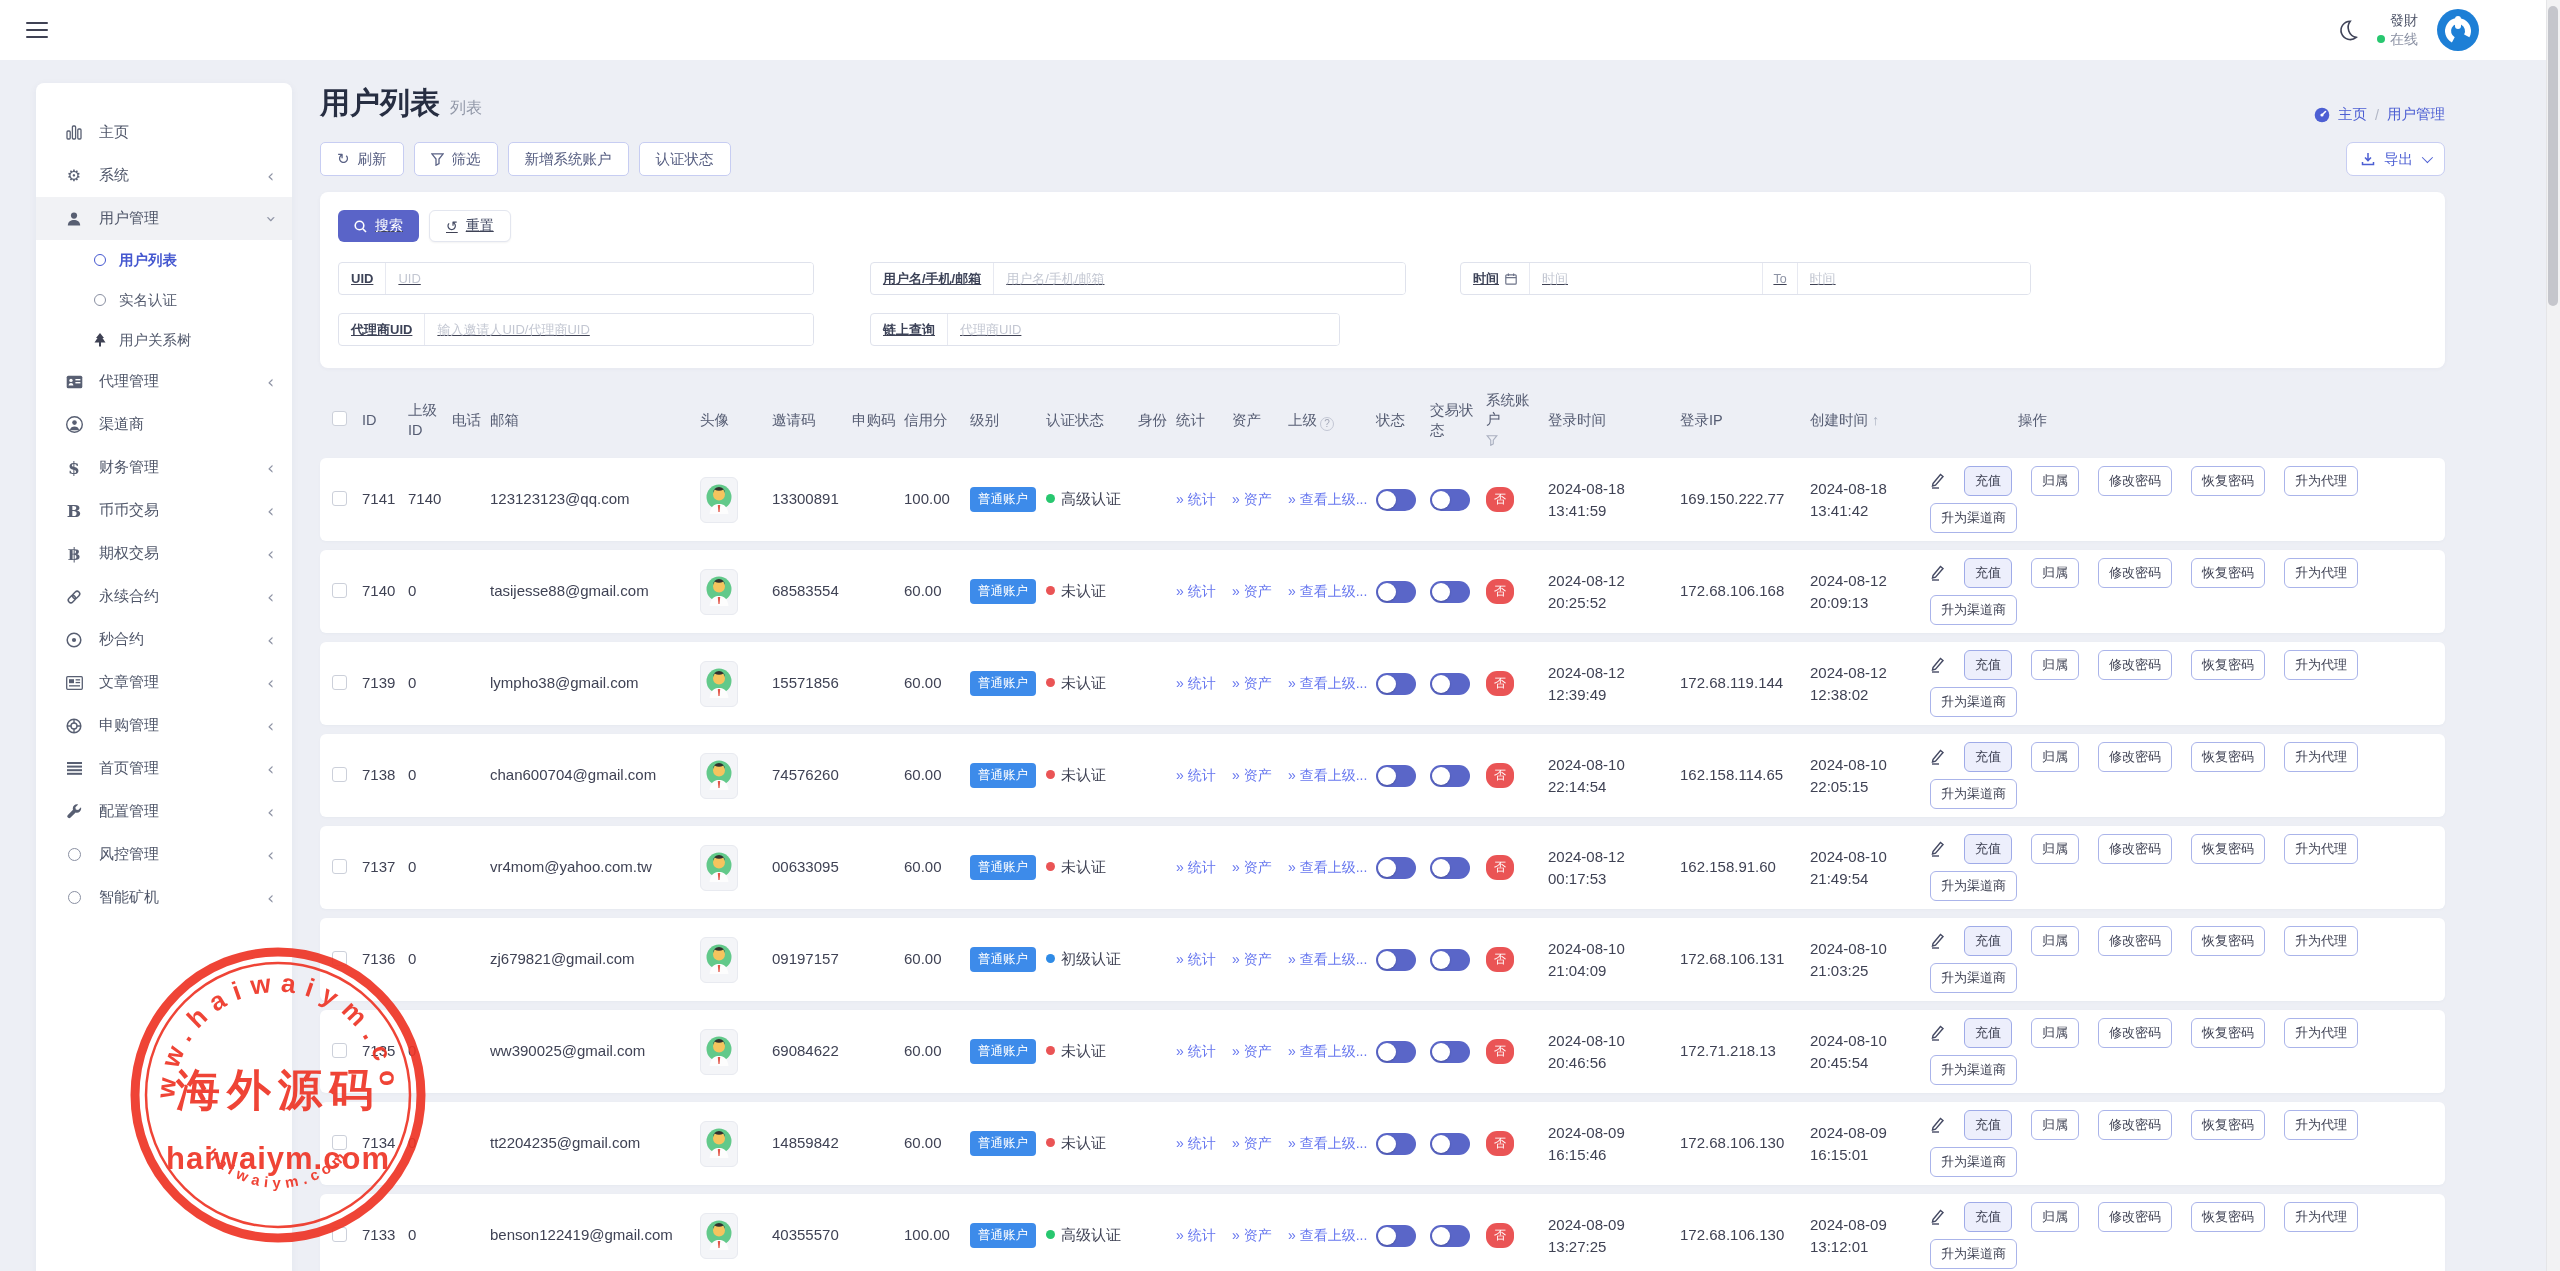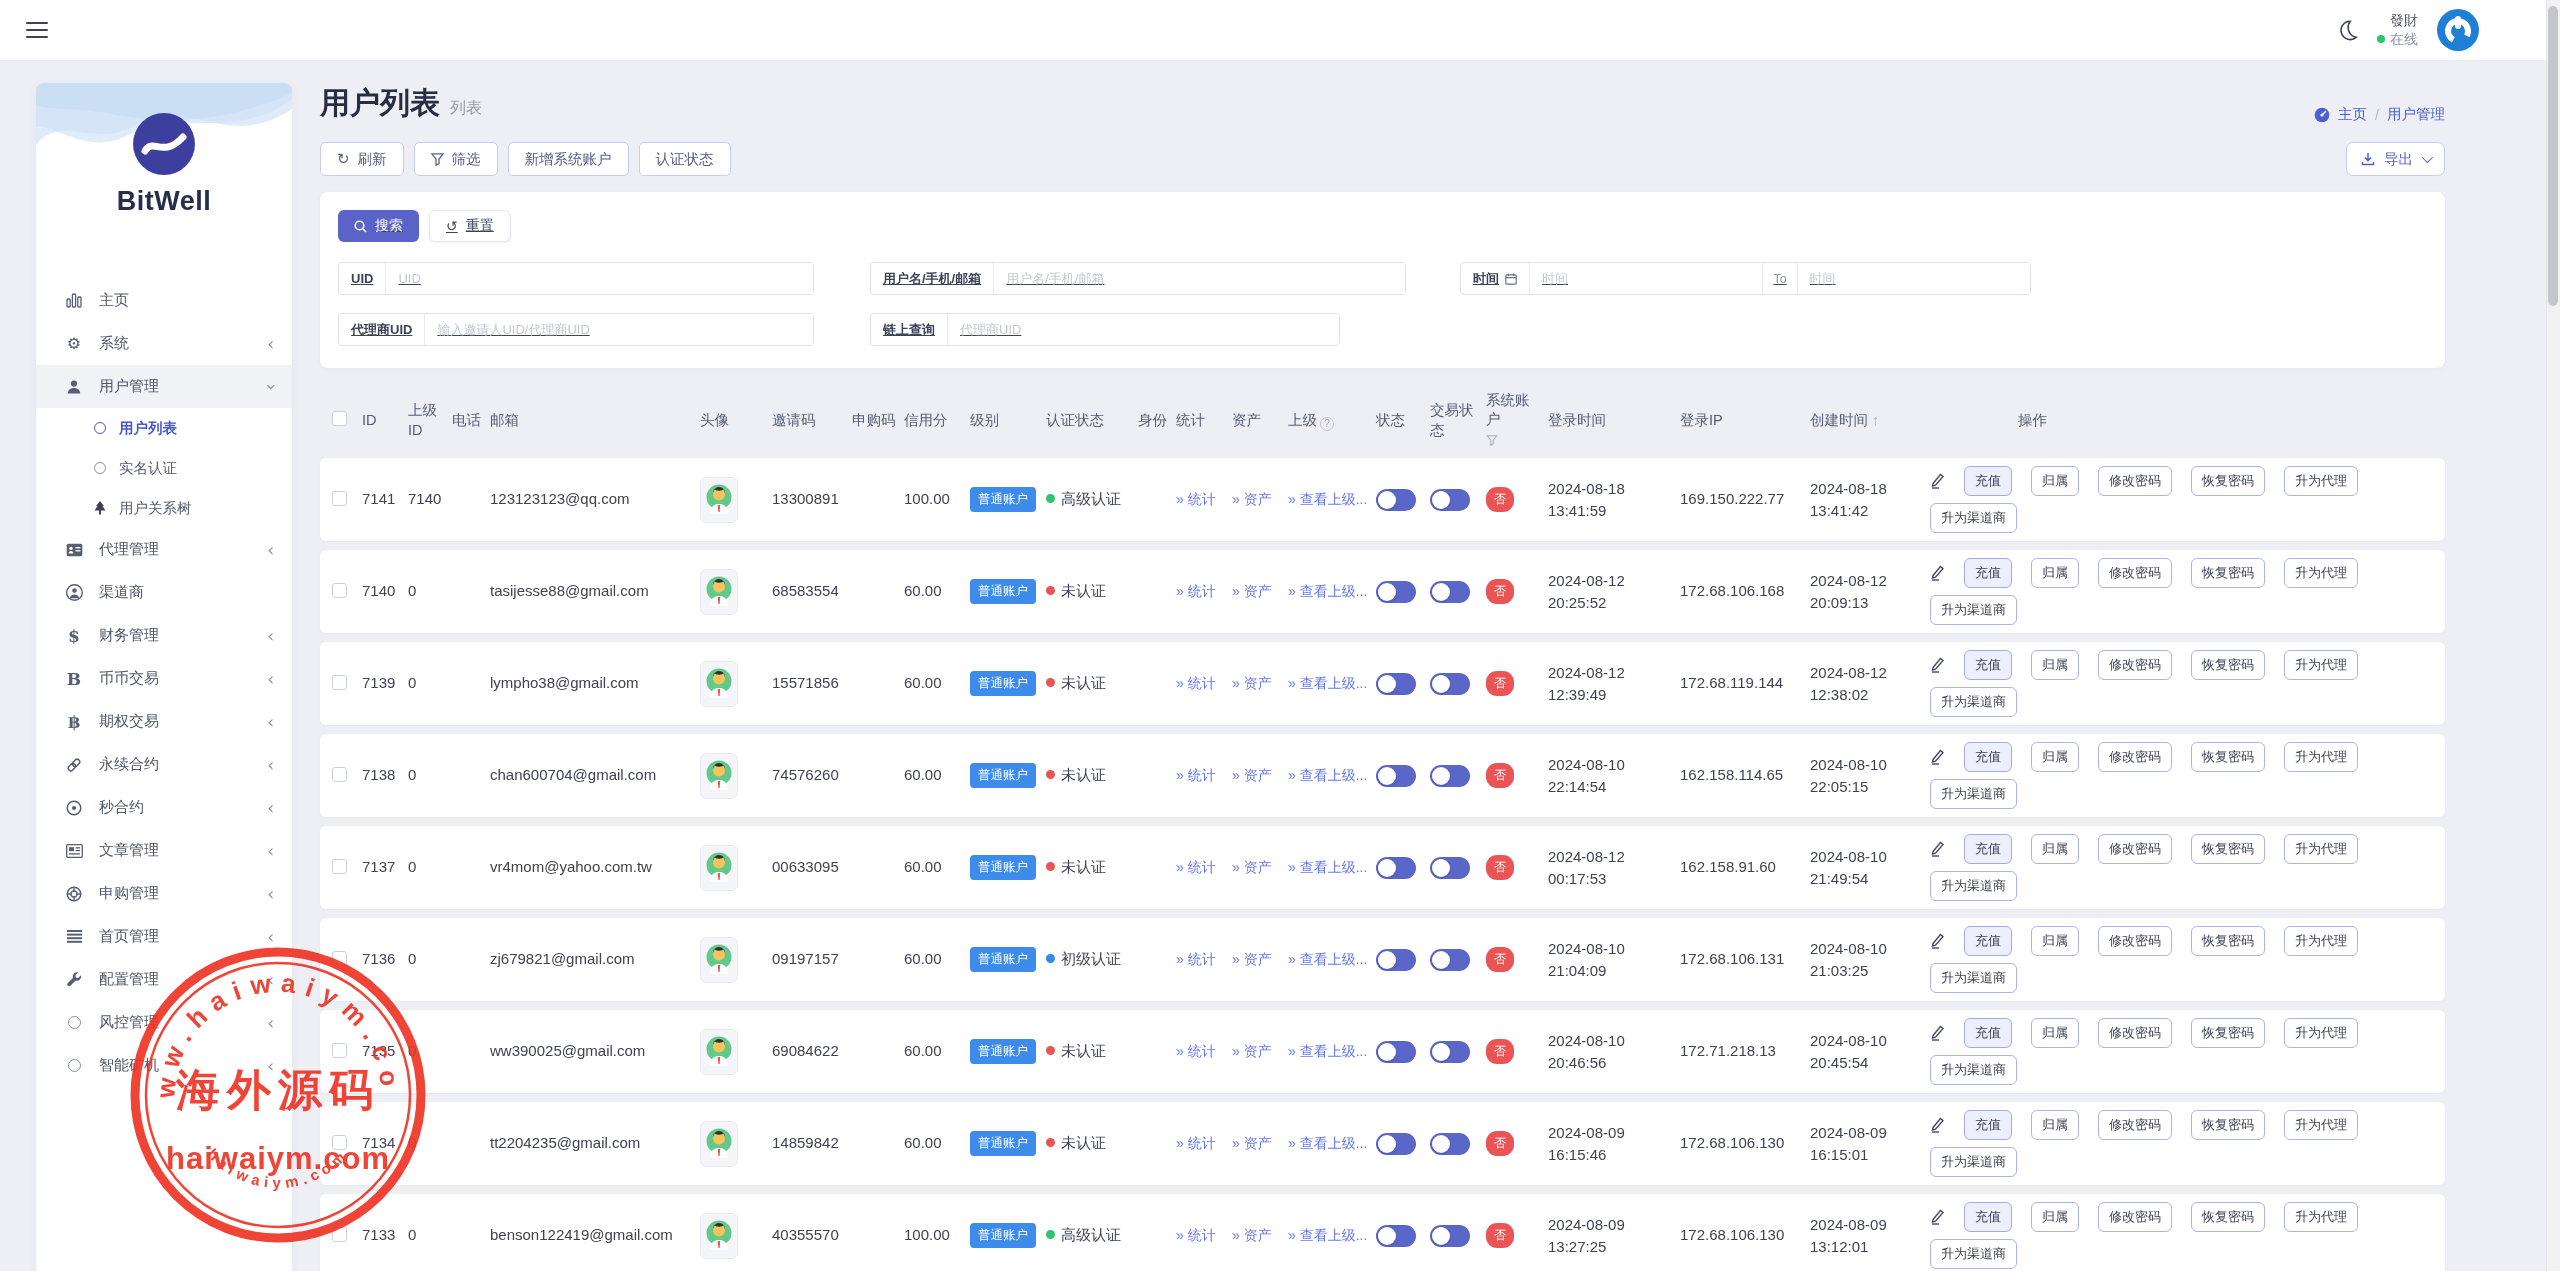--- a/index.html
+++ b/index.html
@@ -133,34 +133,20 @@
       <circle cx="22" cy="22" r="21" fill="#1d7fd6"></circle>
       <circle cx="22" cy="23" r="10" fill="none" stroke="#fff" stroke-width="6" stroke-dasharray="47 16" transform="rotate(118 22 23)"></circle>
       <rect x="19" y="8" width="6" height="13" rx="3" fill="#fff"></rect>
     </svg>
   </div>
 </div>
 
 <div class="layout">
 
   <aside class="sidebar">
-    <div class="side-head">
-      <svg class="waves" width="256" height="100" viewBox="0 0 256 100">
-        <path d="M0,0 L256,0 L256,26 C190,70 150,10 100,42 C60,66 25,30 0,62 Z" fill="#dfeafa"></path>
-        <path d="M0,0 L256,0 L256,16 C200,58 140,26 92,52 C50,74 20,40 0,44 Z" fill="#cfe2f6" opacity=".65"></path>
-        <path d="M0,0 L256,0 L256,10 C180,44 120,40 70,30 C40,24 15,28 0,22 Z" fill="#bfd9f2" opacity=".5"></path>
-      </svg>
-      <div class="logo-wrap">
-        <svg width="62" height="62" viewBox="0 0 62 62">
-          <circle cx="31" cy="31" r="31" fill="#3d3f9f"></circle>
-          <path d="M12 38 C20 24 30 46 50 24" stroke="#fff" stroke-width="7" fill="none" stroke-linecap="round"></path>
-        </svg>
-        <div class="brand">BitWell</div>
-      </div>
-    </div>
     <nav class="menu">
       <div class="m-item">
         <span class="m-ico">
             <svg width="16" height="15" viewBox="0 0 16 15">
               <rect x="1" y="6" width="3.2" height="8" rx="1" fill="none" stroke="#585f72" stroke-width="1.3"></rect>
               <rect x="6.4" y="1" width="3.2" height="13" rx="1" fill="none" stroke="#585f72" stroke-width="1.3"></rect>
               <rect x="11.8" y="4" width="3.2" height="10" rx="1" fill="none" stroke="#585f72" stroke-width="1.3"></rect>
             </svg>
           </span>
         <span class="m-label">主页</span>

